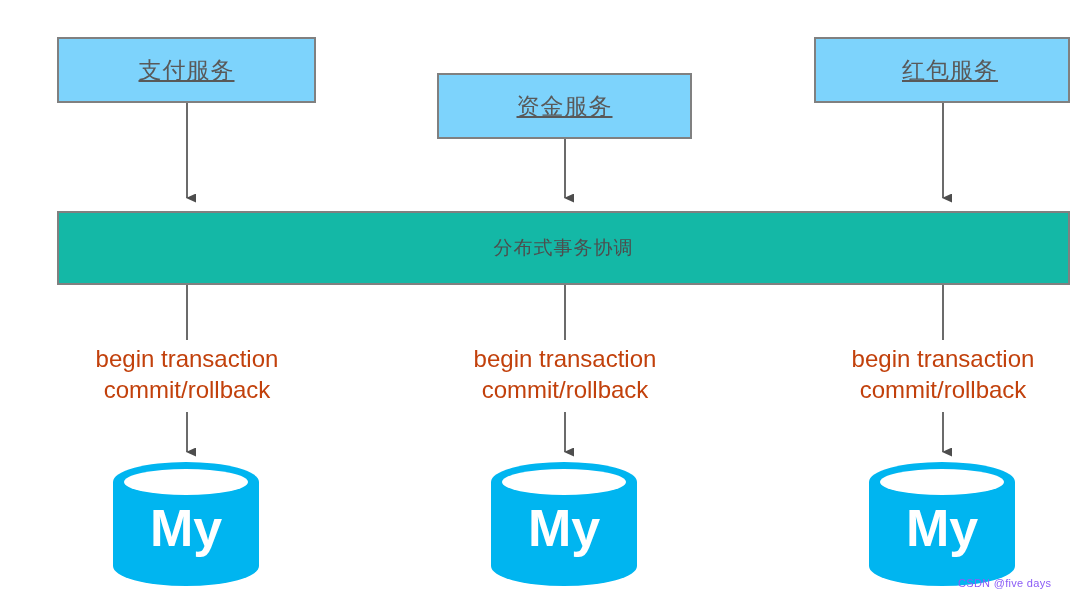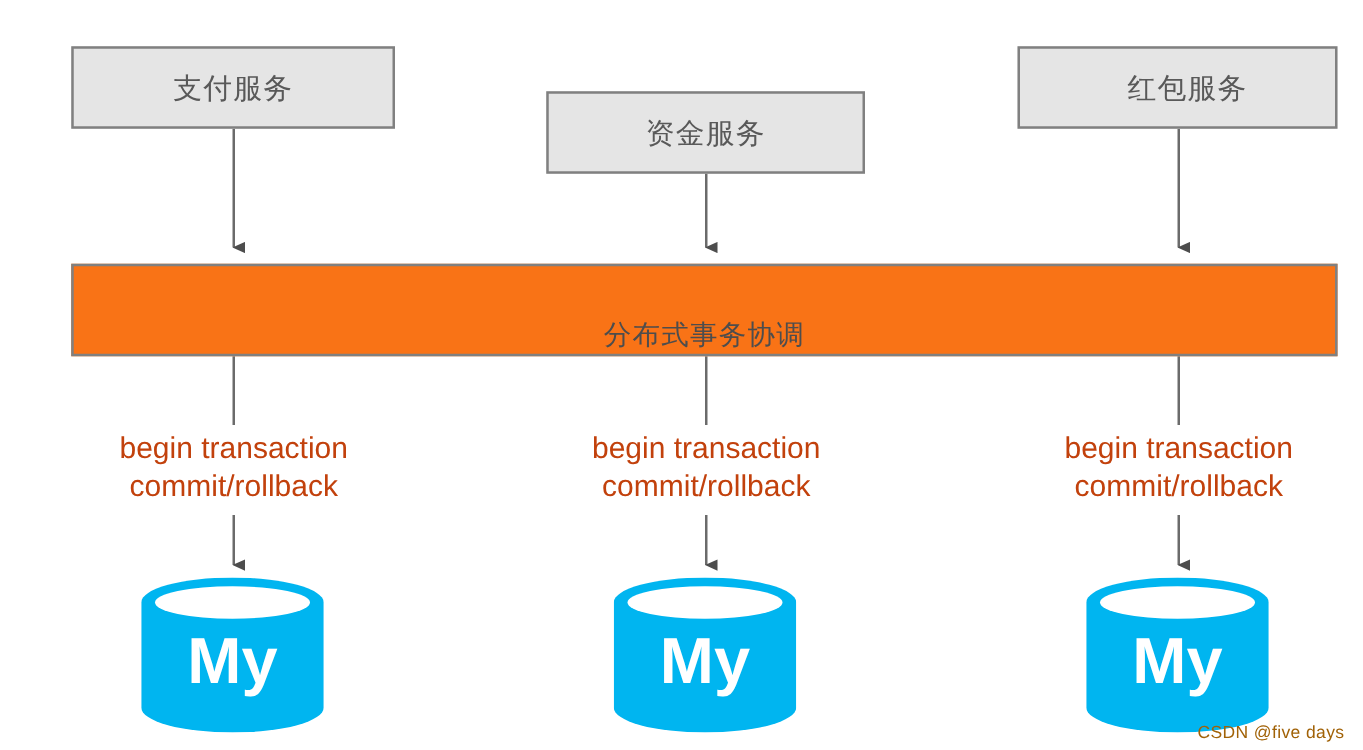--- a/index.html
+++ b/index.html
@@ -21,55 +21,56 @@
     position: absolute;
     left: 0;
     top: 0;
     width: 1090px;
     height: 600px;
   }
   .service-box {
     position: absolute;
     box-sizing: border-box;
     border: 2px solid #808080;
-    background: #e5e5e5;
+    background: #7dd3fc;
     display: flex;
     align-items: center;
     justify-content: center;
     color: #595959;
     font-size: 23px;
     letter-spacing: 1px;
+    text-decoration: underline;
   }
   .coordinator-box {
     position: absolute;
     box-sizing: border-box;
     border: 2px solid #808080;
-    background: #f97316;
+    background: #14b8a6;
     display: flex;
-    align-items: flex-end;
+    align-items: center;
     justify-content: center;
     color: #4d4d4d;
-    font-size: 22px;
+    font-size: 19px;
     letter-spacing: 1px;
   }
   .tx-label {
     position: absolute;
     text-align: center;
     color: #c2410c;
     font-size: 24px;
     line-height: 31px;
     white-space: nowrap;
   }
   .db-icon {
     position: absolute;
   }
   .watermark {
     position: absolute;
-    color: #a16207;
-    font-size: 14px;
+    color: #8b5cf6;
+    font-size: 11px;
     letter-spacing: 0.3px;
     white-space: nowrap;
   }
 </style>
 </head>
 <body>
 
 <div id="canvas">
 
   <svg class="svg-layer" viewBox="0 0 1090 600" xmlns="http://www.w3.org/2000/svg">

